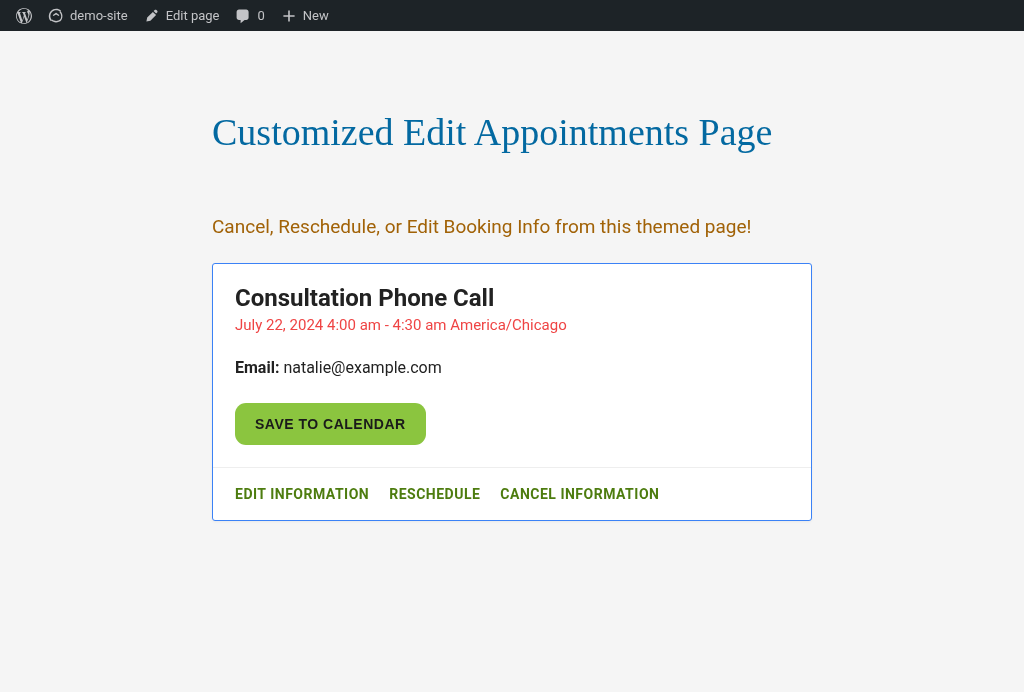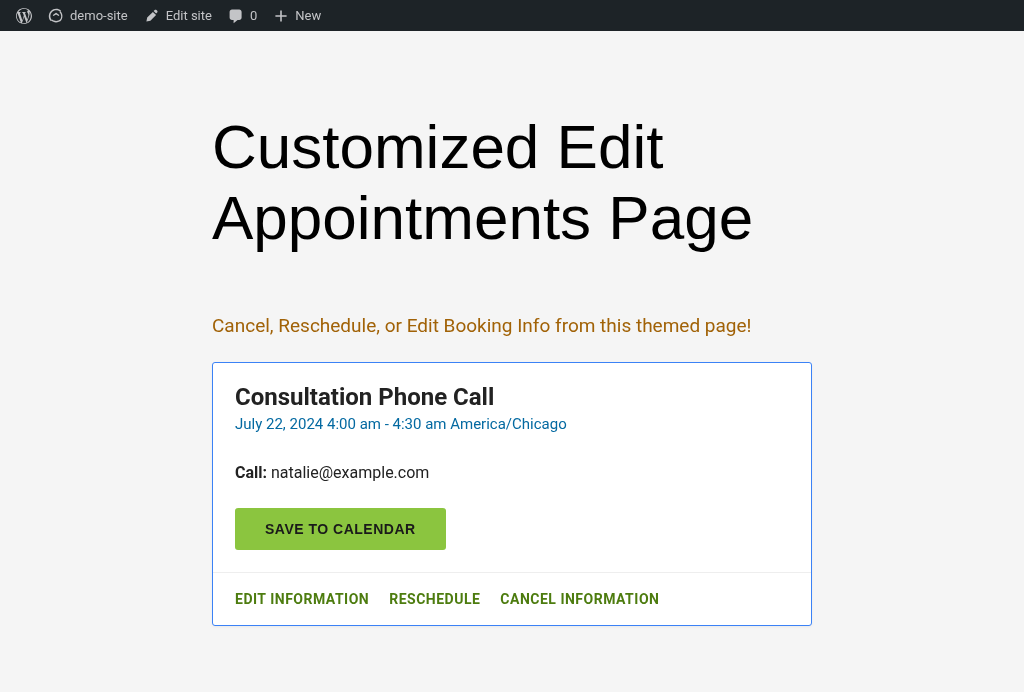--- a/index.html
+++ b/index.html
@@ -27,25 +27,25 @@
     .admin-icon { width: 16px; height: 16px; display: flex; align-items: center; justify-content: center; }
     .avatar-box { width: 18px; height: 18px; background: #8c8f94; }
     
     .page-container {
       max-width: 640px;
       margin: 0 auto;
       padding: 80px 20px 40px;
     }
     
     .page-title {
-      font-family: Liberation Sans, sans-serif;
-      font-size: 62px;
+      font-family: Liberation Serif, serif;
+      font-size: 38px;
       font-weight: 400;
       line-height: 1.15;
-      color: #000000;
+      color: #0369a1;
       margin-bottom: 60px;
     }
     
     .page-subtitle {
       font-size: 19px;
       color: #a16207;
       margin-bottom: 25px;
     }
     
     .appointment-card {
@@ -61,41 +61,41 @@
     
     .appt-title {
       font-size: 24px;
       font-weight: 700;
       color: #222;
       margin-bottom: 4px;
     }
     
     .appt-datetime {
       font-size: 15px;
-      color: #0369a1;
-      margin-bottom: 30px;
+      color: #ef4444;
+      margin-bottom: 24px;
     }
     
     .appt-detail {
       font-size: 16px;
       color: #222;
       margin-bottom: 18px;
     }
     .appt-detail strong { font-weight: 700; }
     
     .save-btn {
       display: inline-block;
       background: #8bc53f;
       color: #1a1a1a;
       font-size: 14px;
       font-weight: 700;
       letter-spacing: 0.5px;
-      padding: 13px 30px;
+      padding: 13px 20px;
       border: none;
-      border-radius: 3px;
+      border-radius: 11px;
       cursor: pointer;
       margin-top: 8px;
     }
     
     .card-footer {
       border-top: 1px solid #eee;
       padding: 18px 22px;
       display: flex;
       gap: 20px;
     }
@@ -128,21 +128,21 @@
           </svg>
       </span>
       <span>demo-site</span>
     </div>
     <div class="admin-item">
       <span class="admin-icon">
         <svg viewBox="0 0 20 20" width="16" height="16" fill="#c3c4c7">
             <path d="M16.5 3.5l-1-1c-.6-.6-1.5-.6-2.1 0L12 3.9l3.1 3.1 1.4-1.4c.6-.6.6-1.5 0-2.1zM4 12l-1 5 5-1 7.1-7.1-4-4L4 12z"></path>
           </svg>
       </span>
-      <span>Edit site</span>
+      <span>Edit page</span>
     </div>
     <div class="admin-item">
       <span class="admin-icon">
         <svg viewBox="0 0 20 20" width="16" height="16" fill="#c3c4c7">
             <path d="M5 2h9c1.7 0 3 1.3 3 3v7c0 1.7-1.3 3-3 3h-2l-5 4v-4H5c-1.7 0-3-1.3-3-3V5c0-1.7 1.3-3 3-3z"></path>
           </svg>
       </span>
       <span>0</span>
     </div>
     <div class="admin-item">
@@ -160,21 +160,21 @@
   <h1 class="page-title">Customized Edit Appointments Page</h1>
   <p class="page-subtitle">Cancel, Reschedule, or Edit Booking Info from this themed page!</p>
 
   <div class="appointment-card">
     <div class="card-body">
       <h2 class="appt-title">Consultation Phone Call</h2>
       <div class="appt-datetime">July 22, 2024 4:00 am - 4:30 am America/Chicago</div>
       
       
       <div class="appt-detail">
-        <strong>Call: </strong>
+        <strong>Email: </strong>
         <span>natalie@example.com</span>
       </div>
       
       <button class="save-btn">SAVE TO CALENDAR</button>
     </div>
 
     <div class="card-footer">
       <a class="footer-link">EDIT INFORMATION</a>
       <a class="footer-link">RESCHEDULE</a>
       <a class="footer-link">CANCEL INFORMATION</a>

